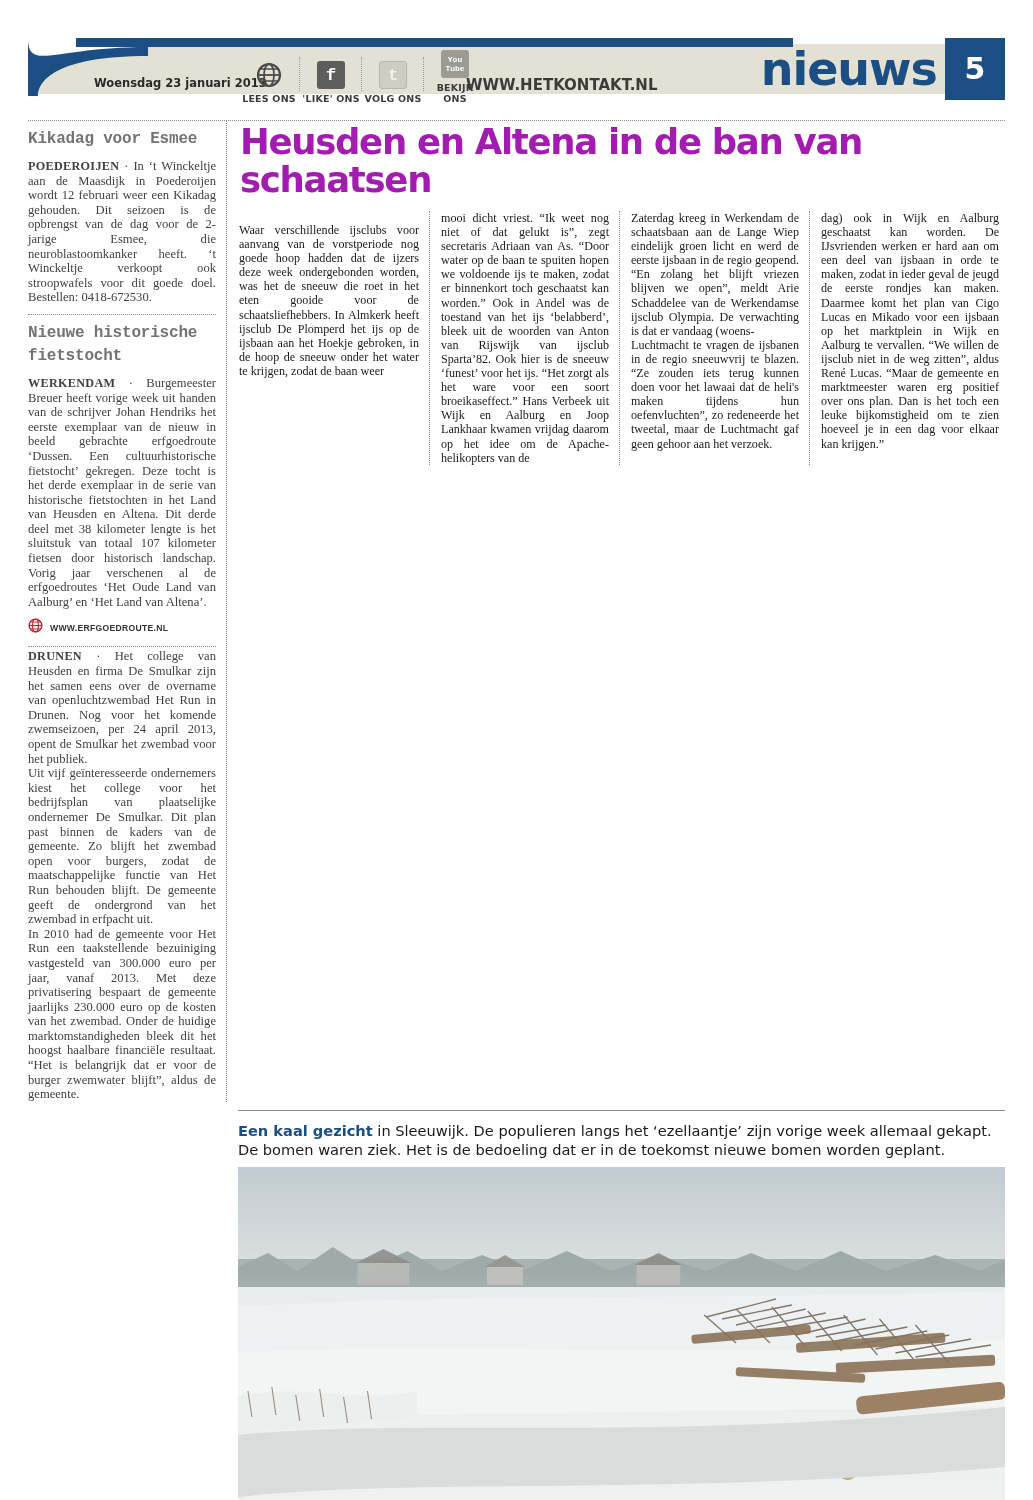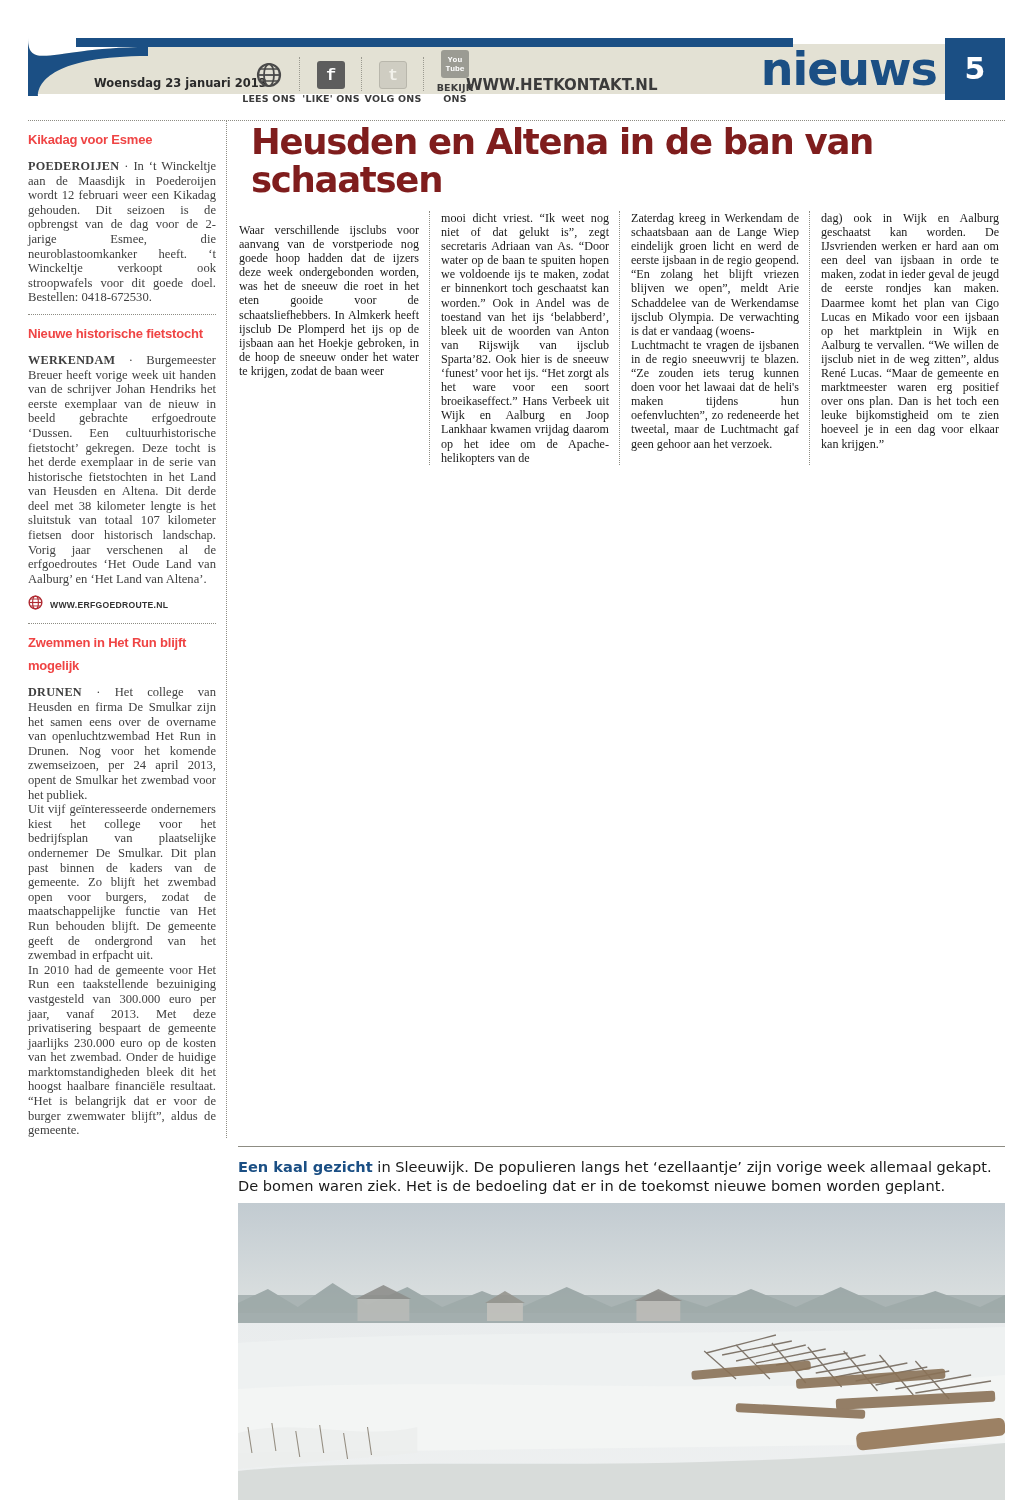--- a/index.html
+++ b/index.html
@@ -75,40 +75,40 @@
   .rule-solid { border-top:1px solid #8d8c83; }
 
   
   .body-wrap { margin:0 28px; }
   .topgrid { display:flex; }
   .col-left { width:198px; flex:0 0 198px; padding-right:10px; }
   .vdot { border-left:1px dotted #8d8c83; }
   .col-main { flex:1; padding-left:12px; }
 
   h2.head {
-    font-family:Liberation Sans, sans-serif; font-weight:bold;
-    font-size:13px; line-height:23px; margin:7px 0 8px 0; color:#ef4444;
+    font-family:Liberation Mono, monospace; font-weight:bold;
+    font-size:16px; line-height:23px; margin:7px 0 8px 0; color:#737373;
     letter-spacing:-.2px;
   }
   p.body {
     font-size:12.6px; line-height:14.6px; margin:0 0 0 0;
     text-align:justify; hyphens:auto; color:#404040;
   }
   .sc { font-variant:small-caps; font-weight:bold; letter-spacing:.3px; font-size:12.2px;}
   .sep { margin:9px 0 2px 0; border-top:1px dotted #8d8c83; }
 
   .weblink { display:flex; align-items:center; gap:7px; margin:9px 0 2px 0;}
   .weblink .gl { font-size:15px; color:#b02a32; }
   .weblink .tx { font-family:Liberation Sans, sans-serif; font-weight:bold; font-size:8.6px; color:#333; letter-spacing:.3px;}
 
   
   h1.lead {
     font-family:"DejaVu Sans", sans-serif; font-weight:bold;
-    font-size:35.5px; line-height:38px; margin:2px 0 12px 12px;
-    color:#7f1d1d; letter-spacing:-1.3px;
+    font-size:35.5px; line-height:38px; margin:2px 0 12px 1px;
+    color:#a21caf; letter-spacing:-1.3px;
   }
   .lead-cols { display:flex; gap:0; }
   .lc { width:190px; flex:0 0 190px; padding-right:10px; position:relative; }
   .lc + .lc { padding-left:11px; border-left:1px dotted #8d8c83; }
   .lc p { font-size:12.1px; line-height:14.1px; text-align:justify; margin:0; hyphens:auto;}
   .lc p.intro { font-weight:bold; }
 
   
   .caption {
     font-family:"DejaVu Sans", sans-serif; font-size:14.6px; line-height:19px;
@@ -200,21 +200,20 @@
                   <line x1="4" y1="19" x2="22" y2="19" stroke="#b02a32" stroke-width="1.6"></line>
                 </svg>
             </span>
             <span class="tx">WWW.ERFGOEDROUTE.NL</span>
           </div>
         </div>
 
         <div class="sep"></div>
 
         <div>
-          <h2 class="head">Zwemmen in Het Run blijft mogelijk</h2>
           <p class="body"><span class="sc">DRUNEN</span><span> · Het college van Heusden en firma De Smulkar zijn het samen eens over de overname van openluchtzwembad Het Run in Drunen. Nog voor het komende zwemseizoen, per 24 april 2013, opent de Smulkar het zwembad voor het publiek.</span></p>
           <p class="body">Uit vijf geïnteresseerde ondernemers kiest het college voor het bedrijfsplan van plaatselijke ondernemer De Smulkar. Dit plan past binnen de kaders van de gemeente. Zo blijft het zwembad open voor burgers, zodat de maatschappelijke functie van Het Run behouden blijft. De gemeente geeft de ondergrond van het zwembad in erfpacht uit.</p>
           <p class="body">In 2010 had de gemeente voor Het Run een taakstellende bezuiniging vastgesteld van 300.000 euro per jaar, vanaf 2013. Met deze privatisering bespaart de gemeente jaarlijks 230.000 euro op de kosten van het zwembad. Onder de huidige marktomstandigheden bleek dit het hoogst haalbare financiële resultaat. “Het is belangrijk dat er voor de burger zwemwater blijft”, aldus de gemeente.</p>
         </div>
       </div>
 
       <div class="col-main vdot">
         <h1 class="lead">Heusden en Altena in de ban van schaatsen</h1>
 
         <div class="lead-cols">

